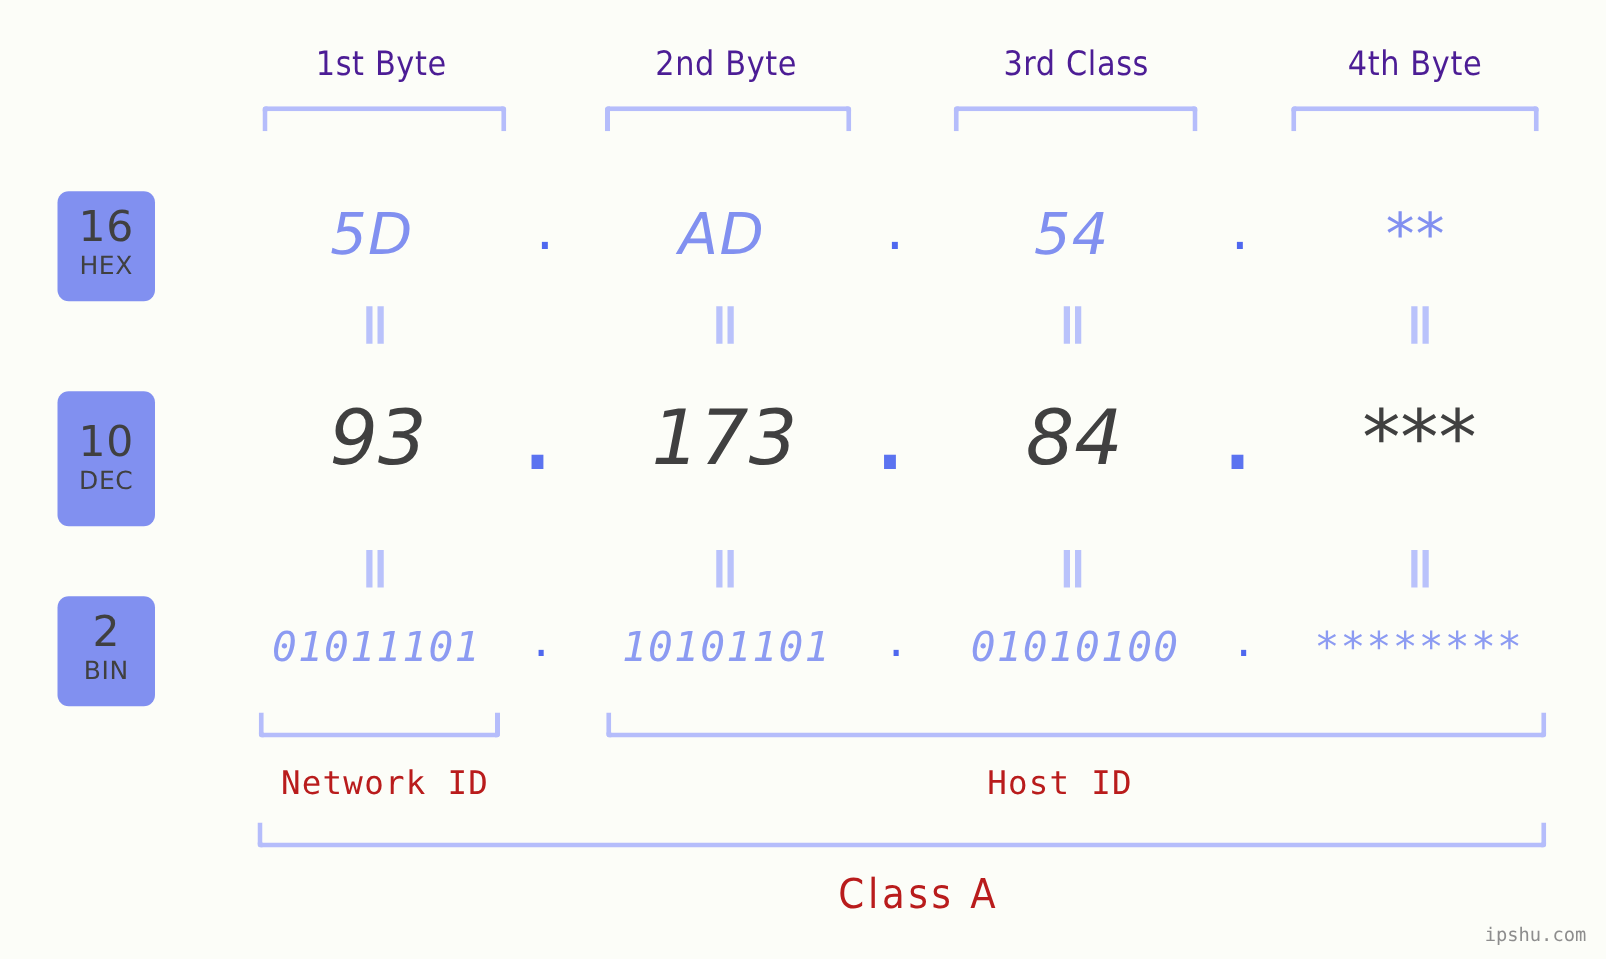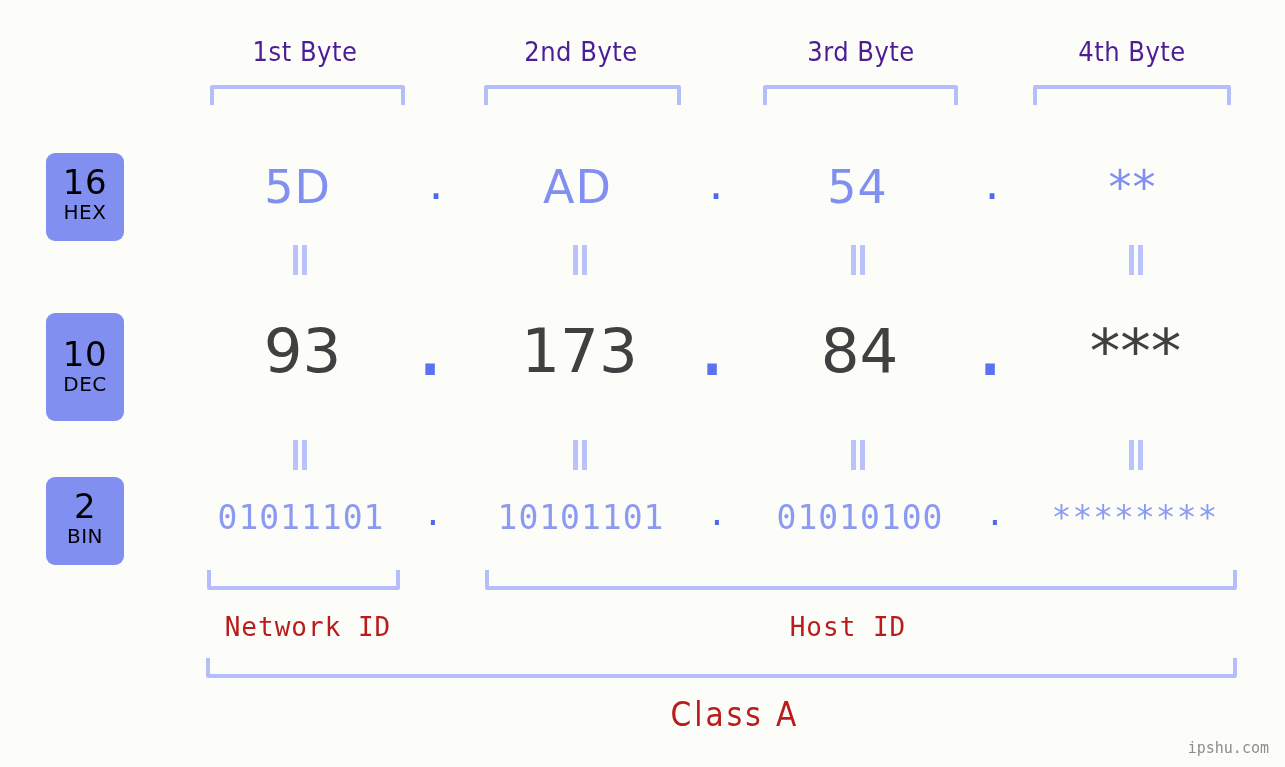--- a/index.html
+++ b/index.html
@@ -51,21 +51,21 @@
     border-bottom-right-radius: 3px;
   }
 
   
   .badge {
     position: absolute;
     left: 46px;
     width: 78px;
     border-radius: 9px;
     background: #8190f0;
-    color: #000000;
+    color: #404040;
     text-align: center;
     box-sizing: border-box;
   }
   .badge .num {
     display: block;
     font-size: 34px;
     line-height: 38px;
     font-weight: 400;
     letter-spacing: .5px;
   }
@@ -77,20 +77,21 @@
   }
   .badge.hex { top: 153px; height: 88px; padding-top: 10px; }
   .badge.dec { top: 313px; height: 108px; padding-top: 22px; }
   .badge.bin { top: 477px; height: 88px; padding-top: 10px; }
 
   
   .cell {
     position: absolute;
     text-align: center;
     white-space: nowrap;
+    font-style: italic;
   }
 
   
   .hexrow .cell {
     top: 152px;
     height: 70px;
     line-height: 70px;
     font-size: 46px;
     color: #8190f0;
     letter-spacing: 1px;
@@ -192,21 +193,21 @@
     letter-spacing: 0px;
   }
 </style>
 </head>
 <body>
 
 <div id="stage">
 
   <div class="byte-head" style="left:190px; width:230px;">1st Byte</div>
   <div class="byte-head" style="left:466px; width:230px;">2nd Byte</div>
-  <div class="byte-head" style="left:746px; width:230px;">3rd Byte</div>
+  <div class="byte-head" style="left:746px; width:230px;">3rd Class</div>
   <div class="byte-head" style="left:1017px; width:230px;">4th Byte</div>
 
   <div class="bracket down" style="left:210px;  top:85px; width:195px;"></div>
   <div class="bracket down" style="left:484px;  top:85px; width:197px;"></div>
   <div class="bracket down" style="left:763px;  top:85px; width:195px;"></div>
   <div class="bracket down" style="left:1033px; top:85px; width:198px;"></div>
 
   <div class="badge hex">
     <span class="num">16</span>
     <span class="nm">HEX</span>

